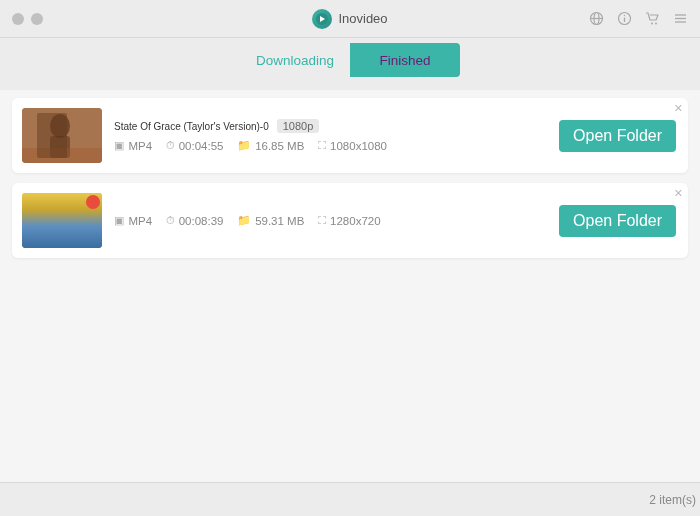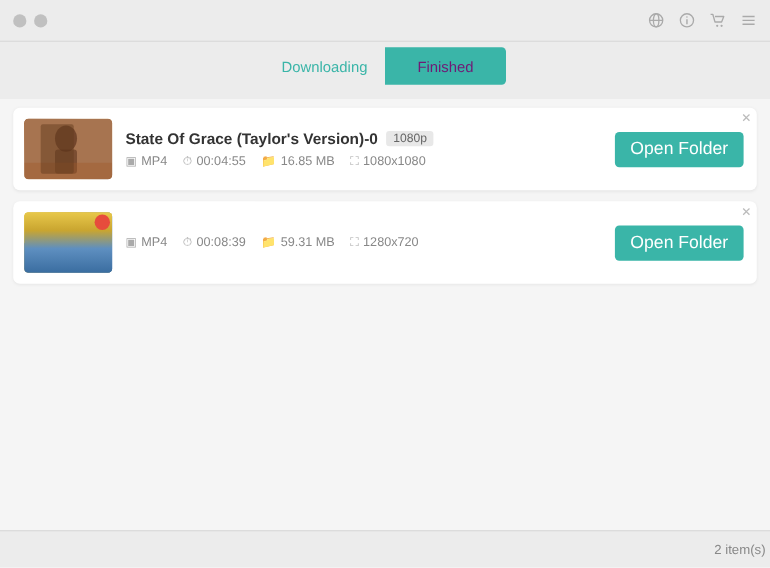--- a/index.html
+++ b/index.html
@@ -214,22 +214,22 @@
     }
 
     .video-title-row {
       display: flex;
       align-items: center;
       gap: 8px;
       margin-bottom: 6px;
     }
 
     .video-title {
-      font-size: 14px;
-      font-weight: 700;
+      font-size: 10px;
+      font-weight: 400;
       color: #333;
     }
 
     .quality-badge {
       background: #e8e8e8;
       color: #666;
       font-size: 11px;
       padding: 1px 6px;
       border-radius: 3px;
     }
@@ -299,20 +299,29 @@
     }
   </style>
 </head>
 <body>
 
 <div class="title-bar">
   <div class="traffic-lights">
     <div class="traffic-light"></div>
     <div class="traffic-light"></div>
   </div>
+  <div class="title-bar-center">
+    <div class="app-icon">
+      <svg viewBox="0 0 14 14" fill="none">
+        <circle cx="7" cy="7" r="6" fill="#2a8f85"></circle>
+        <path d="M5 4l5 3-5 3V4z" fill="white"></path>
+      </svg>
+    </div>
+    <span class="title-bar-title">Inovideo</span>
+  </div>
   <div class="title-bar-icons">
     <div class="title-bar-icon">
       <svg width="15" height="15" viewBox="0 0 15 15" fill="none">
         <circle cx="7.5" cy="7.5" r="6" stroke="#aaa" stroke-width="1.2"></circle>
         <ellipse cx="7.5" cy="7.5" rx="2.5" ry="6" stroke="#aaa" stroke-width="1.2"></ellipse>
         <line x1="1.5" y1="7.5" x2="13.5" y2="7.5" stroke="#aaa" stroke-width="1.2"></line>
       </svg>
     </div>
     <div class="title-bar-icon">
       <svg width="15" height="15" viewBox="0 0 15 15" fill="none">

